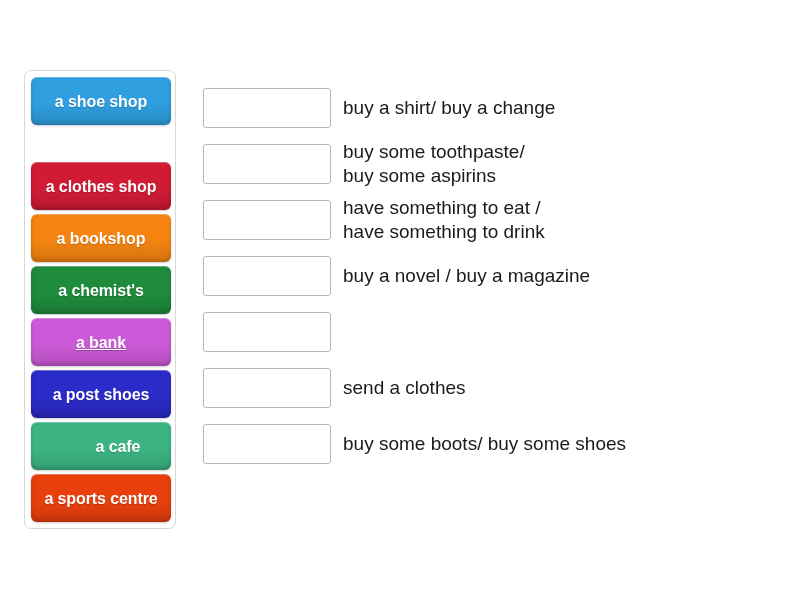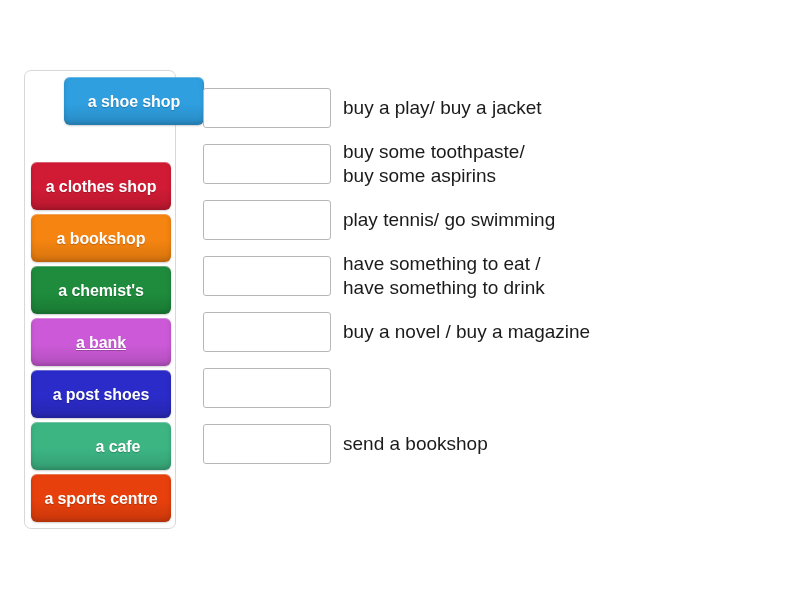--- a/index.html
+++ b/index.html
@@ -90,21 +90,21 @@
     white-space: pre-line;
     font-weight: normal;
   }
 </style>
 </head>
 <body>
 
 <div id="activity">
 
   <div id="tile-tray">
-    <div class="tile" style="background: linear-gradient(rgb(47, 159, 224) 0%, rgb(47, 159, 224) 55%, rgba(0, 0, 0, 0.13) 100%), rgb(47, 159, 224); margin-left: 33px;">
+    <div class="tile" style="background: linear-gradient(rgb(47, 159, 224) 0%, rgb(47, 159, 224) 55%, rgba(0, 0, 0, 0.13) 100%), rgb(47, 159, 224);">
       <span>a shoe shop</span>
     </div>
     <div class="tile" style="background: linear-gradient(rgb(209, 27, 53) 0%, rgb(209, 27, 53) 55%, rgba(0, 0, 0, 0.13) 100%), rgb(209, 27, 53); margin-top: 33px;">
       <span>a clothes shop</span>
     </div>
     <div class="tile" style="background: linear-gradient(rgb(245, 132, 16) 0%, rgb(245, 132, 16) 55%, rgba(0, 0, 0, 0.13) 100%), rgb(245, 132, 16);">
       <span>a bookshop</span>
     </div>
     <div class="tile" style="background: linear-gradient(rgb(30, 140, 60) 0%, rgb(30, 140, 60) 55%, rgba(0, 0, 0, 0.13) 100%), rgb(30, 140, 60); justify-content: center;">
       <span>a chemist's</span>
@@ -120,49 +120,49 @@
     </div>
     <div class="tile" style="background: linear-gradient(rgb(232, 64, 12) 0%, rgb(232, 64, 12) 55%, rgba(0, 0, 0, 0.13) 100%), rgb(232, 64, 12);">
       <span>a sports centre</span>
     </div>
   </div>
 
   <div id="prompt-column">
 
     <div class="prompt-row">
       <div class="drop-zone"></div>
-      <div class="prompt-text">buy a play/ buy a jacket</div>
+      <div class="prompt-text">buy a shirt/ buy a change</div>
     </div>
 
     <div class="prompt-row">
       <div class="drop-zone"></div>
       <div class="prompt-text">buy some toothpaste/
 buy some aspirins</div>
     </div>
 
-    <div class="prompt-row">
-      <div class="drop-zone"></div>
-      <div class="prompt-text">play tennis/ go swimming</div>
-    </div>
 
     <div class="prompt-row">
       <div class="drop-zone"></div>
       <div class="prompt-text">have something to eat /
 have something to drink</div>
     </div>
 
     <div class="prompt-row">
       <div class="drop-zone"></div>
       <div class="prompt-text">buy a novel / buy a magazine</div>
     </div>
 
     <div class="prompt-row">
       <div class="drop-zone"></div>
     </div>
 
     <div class="prompt-row">
       <div class="drop-zone"></div>
-      <div class="prompt-text">send a bookshop</div>
+      <div class="prompt-text">send a clothes</div>
     </div>
 
+    <div class="prompt-row">
+      <div class="drop-zone"></div>
+      <div class="prompt-text">buy some boots/ buy some shoes</div>
+    </div>
 
   </div>
 </div>
 
 </body></html>

